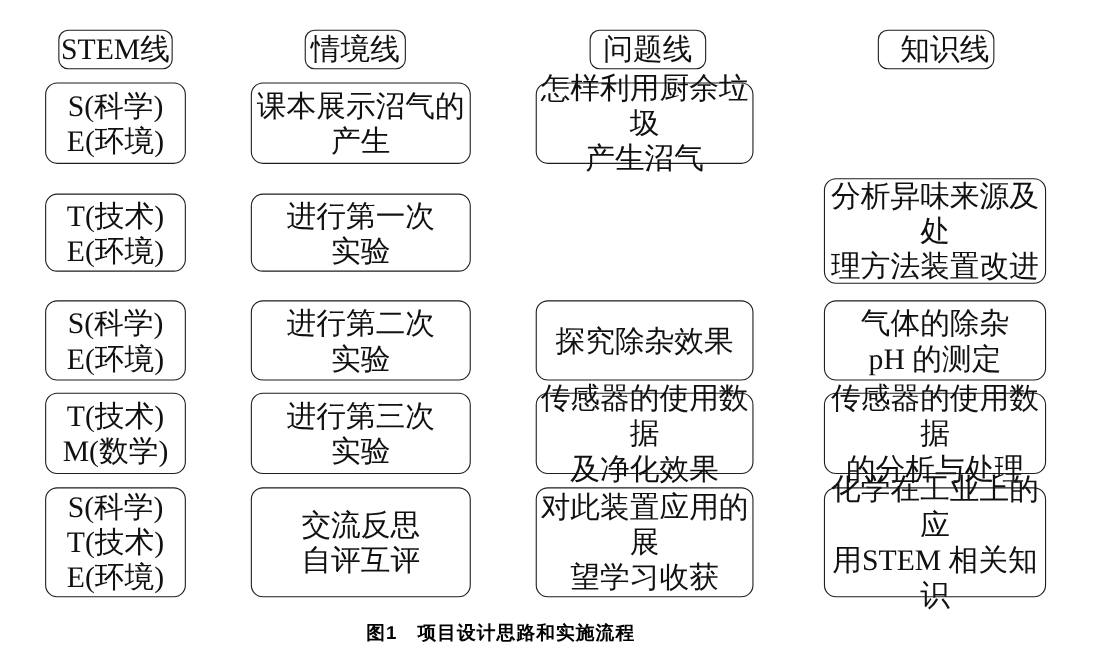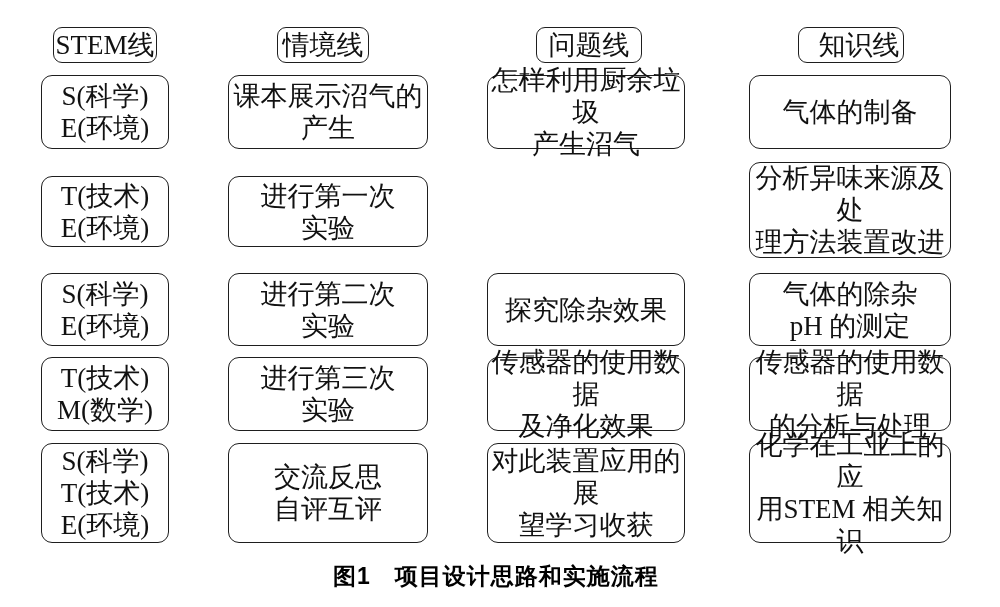--- a/index.html
+++ b/index.html
@@ -51,21 +51,21 @@
   .r3  { top: 273px; height: 73px; }
   .r4  { top: 357px; height: 74px; }
   .r5  { top: 443px; height: 100px; }
 
   .caption {
     position: absolute;
     left: 333px;
     top: 560px;
     font-family: "Liberation Sans", "DejaVu Sans", sans-serif;
     font-weight: bold;
-    font-size: 23px;
+    font-size: 17px;
     line-height: 32px;
     color: #000000;
     letter-spacing: 1px;
     white-space: pre;
   }
 </style>
 </head>
 <body>
 
 <div class="stage">
@@ -99,21 +99,20 @@
 自评互评</div>
 
   <div class="box c3 r1">怎样利用厨余垃圾
 产生沼气</div>
   <div class="box c3 r3">探究除杂效果</div>
   <div class="box c3 r4">传感器的使用数据
 及净化效果</div>
   <div class="box c3 r5">对此装置应用的展
 望学习收获</div>
 
-  <div class="box c4 r1">气体的制备</div>
   <div class="box c4 r2t">分析异味来源及处
 理方法装置改进</div>
   <div class="box c4 r3">气体的除杂
 pH 的测定</div>
   <div class="box c4 r4">传感器的使用数据
 的分析与处理</div>
   <div class="box c4 r5">化学在工业上的应
 用STEM 相关知识</div>
 
   <div class="caption">图1　项目设计思路和实施流程</div>

